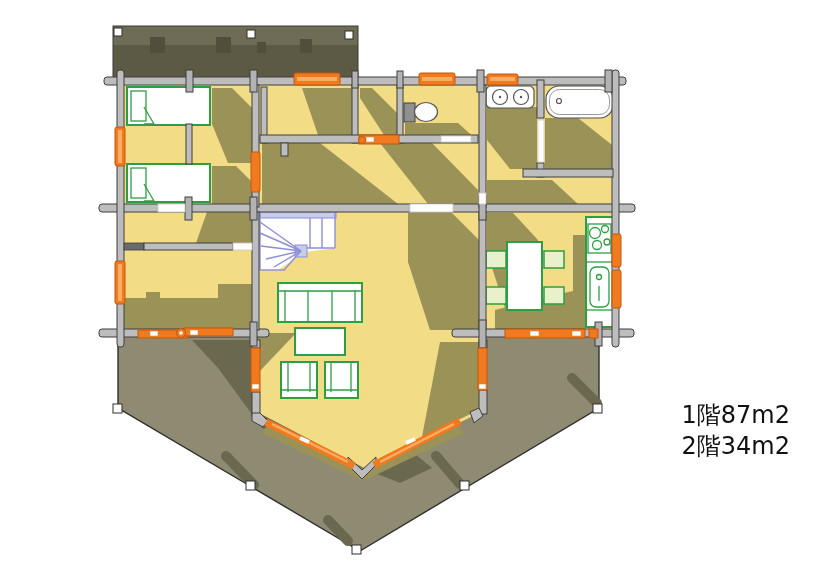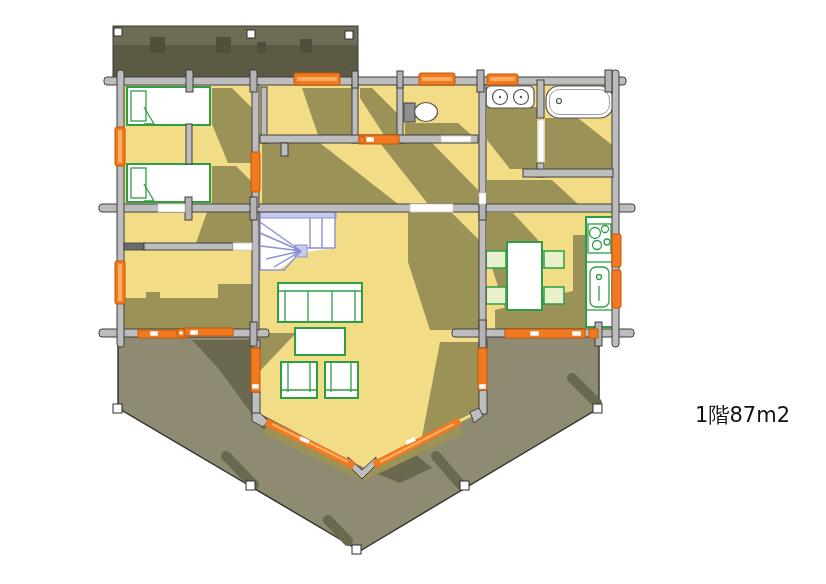--- a/index.html
+++ b/index.html
@@ -28,21 +28,21 @@
   .wline{stroke:#FFFFFF;stroke-width:4;}
   .green{fill:#FFFFFF;stroke:var(--furniture-green);stroke-width:2;}
   .greent{fill:none;stroke:var(--furniture-green);stroke-width:1.3;}
   .chair{fill:#E8F0CC;stroke:var(--furniture-green);stroke-width:1.5;}
   .fix{fill:#FFFFFF;stroke:#555555;stroke-width:1.2;}
   .fixt{fill:none;stroke:#999999;stroke-width:1;}
   .stl{stroke:var(--stairs-line);stroke-width:1.4;fill:none;}
   .stfill{fill:var(--stairs-fill);stroke:var(--stairs-line);stroke-width:1;}
   .stwhite{fill:#FFFFFF;}
   #area-labels{position:absolute;right:36px;top:400px;text-align:right;
-               color:var(--text);font-size:21px;line-height:31px;font-weight:400;}
+               color:var(--text);font-size:24px;line-height:31px;font-weight:400;}
   #area-labels span{display:block;white-space:nowrap;}
 </style>
 </head>
 <body>
 
 <div id="stage">
 <svg id="plan-svg" width="826" height="584" viewBox="0 0 826 584">
 
   <g>
     <rect class="udtop" x="113" y="26" width="245" height="20"></rect>
@@ -289,14 +289,15 @@
     <rect class="wpost" x="113" y="404" width="9" height="9"></rect>
     <rect class="wpost" x="246" y="481" width="9" height="9"></rect>
     <rect class="wpost" x="352" y="545" width="9" height="9"></rect>
     <rect class="wpost" x="460" y="481" width="9" height="9"></rect>
     <rect class="wpost" x="593" y="404" width="9" height="9"></rect>
   </g>
 </svg>
 
   <div id="area-labels">
     <span>1階87m2</span>
+    <span>2階34m2</span>
   </div>
 </div>
 
 </body></html>

